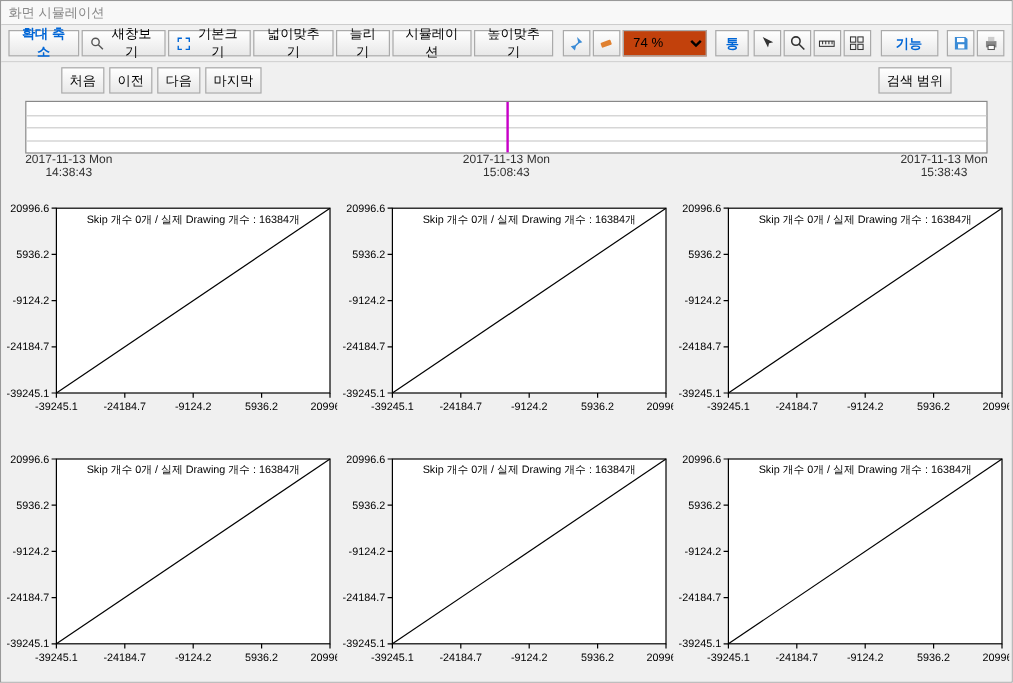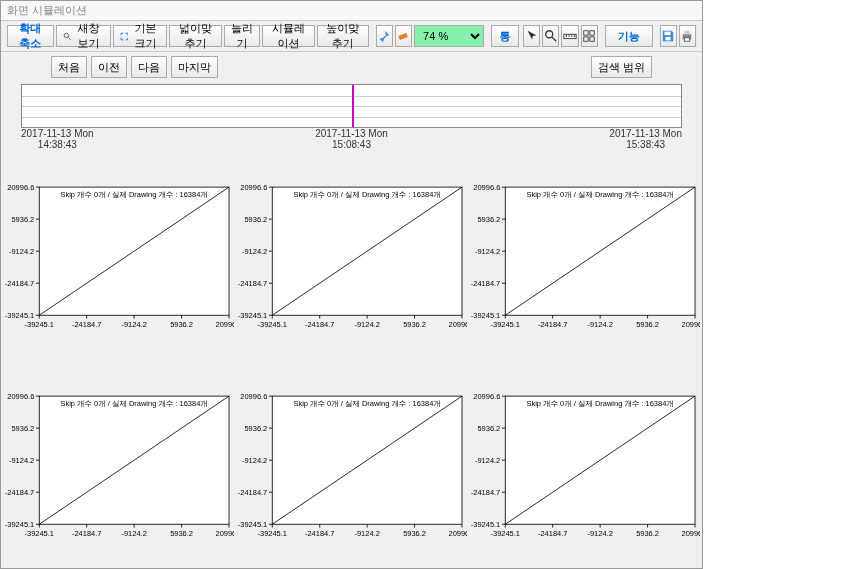--- a/index.html
+++ b/index.html
@@ -6,21 +6,21 @@
   body {
     font-family: "Malgun Gothic", "Segoe UI", sans-serif;
     font-size: 11px;
     background: #fff;
     width: 844px;
     height: 569px;
     overflow: hidden;
   }
   .window {
     border: 1px solid #999;
-    width: 703px;
+    width: 844px;
     height: 569px;
     display: flex;
     flex-direction: column;
     background: #f0f0f0;
   }
   .titlebar {
     background: #f8f8f8;
     color: #888;
     font-size: 11px;
     padding: 2px 6px;
@@ -46,21 +46,21 @@
     gap: 2px;
     height: 22px;
   }
   .tbtn.blue { color: #0066d6; font-weight: bold; }
   .tbtn svg { width: 13px; height: 13px; }
   .zoom-select {
     border: 1px solid #aaa;
     height: 22px;
     font-size: 11px;
     padding: 0 16px 0 4px;
-    background: #86efac;
+    background: #c2410c;
     min-width: 70px;
   }
   .sep { width: 4px; }
   .spacer { flex: 1; }
   .toolbar .iconbtn {
     background: linear-gradient(#fff,#e8e8e8);
     border: 1px solid #aaa;
     width: 24px;
     height: 22px;
     display: inline-flex;

